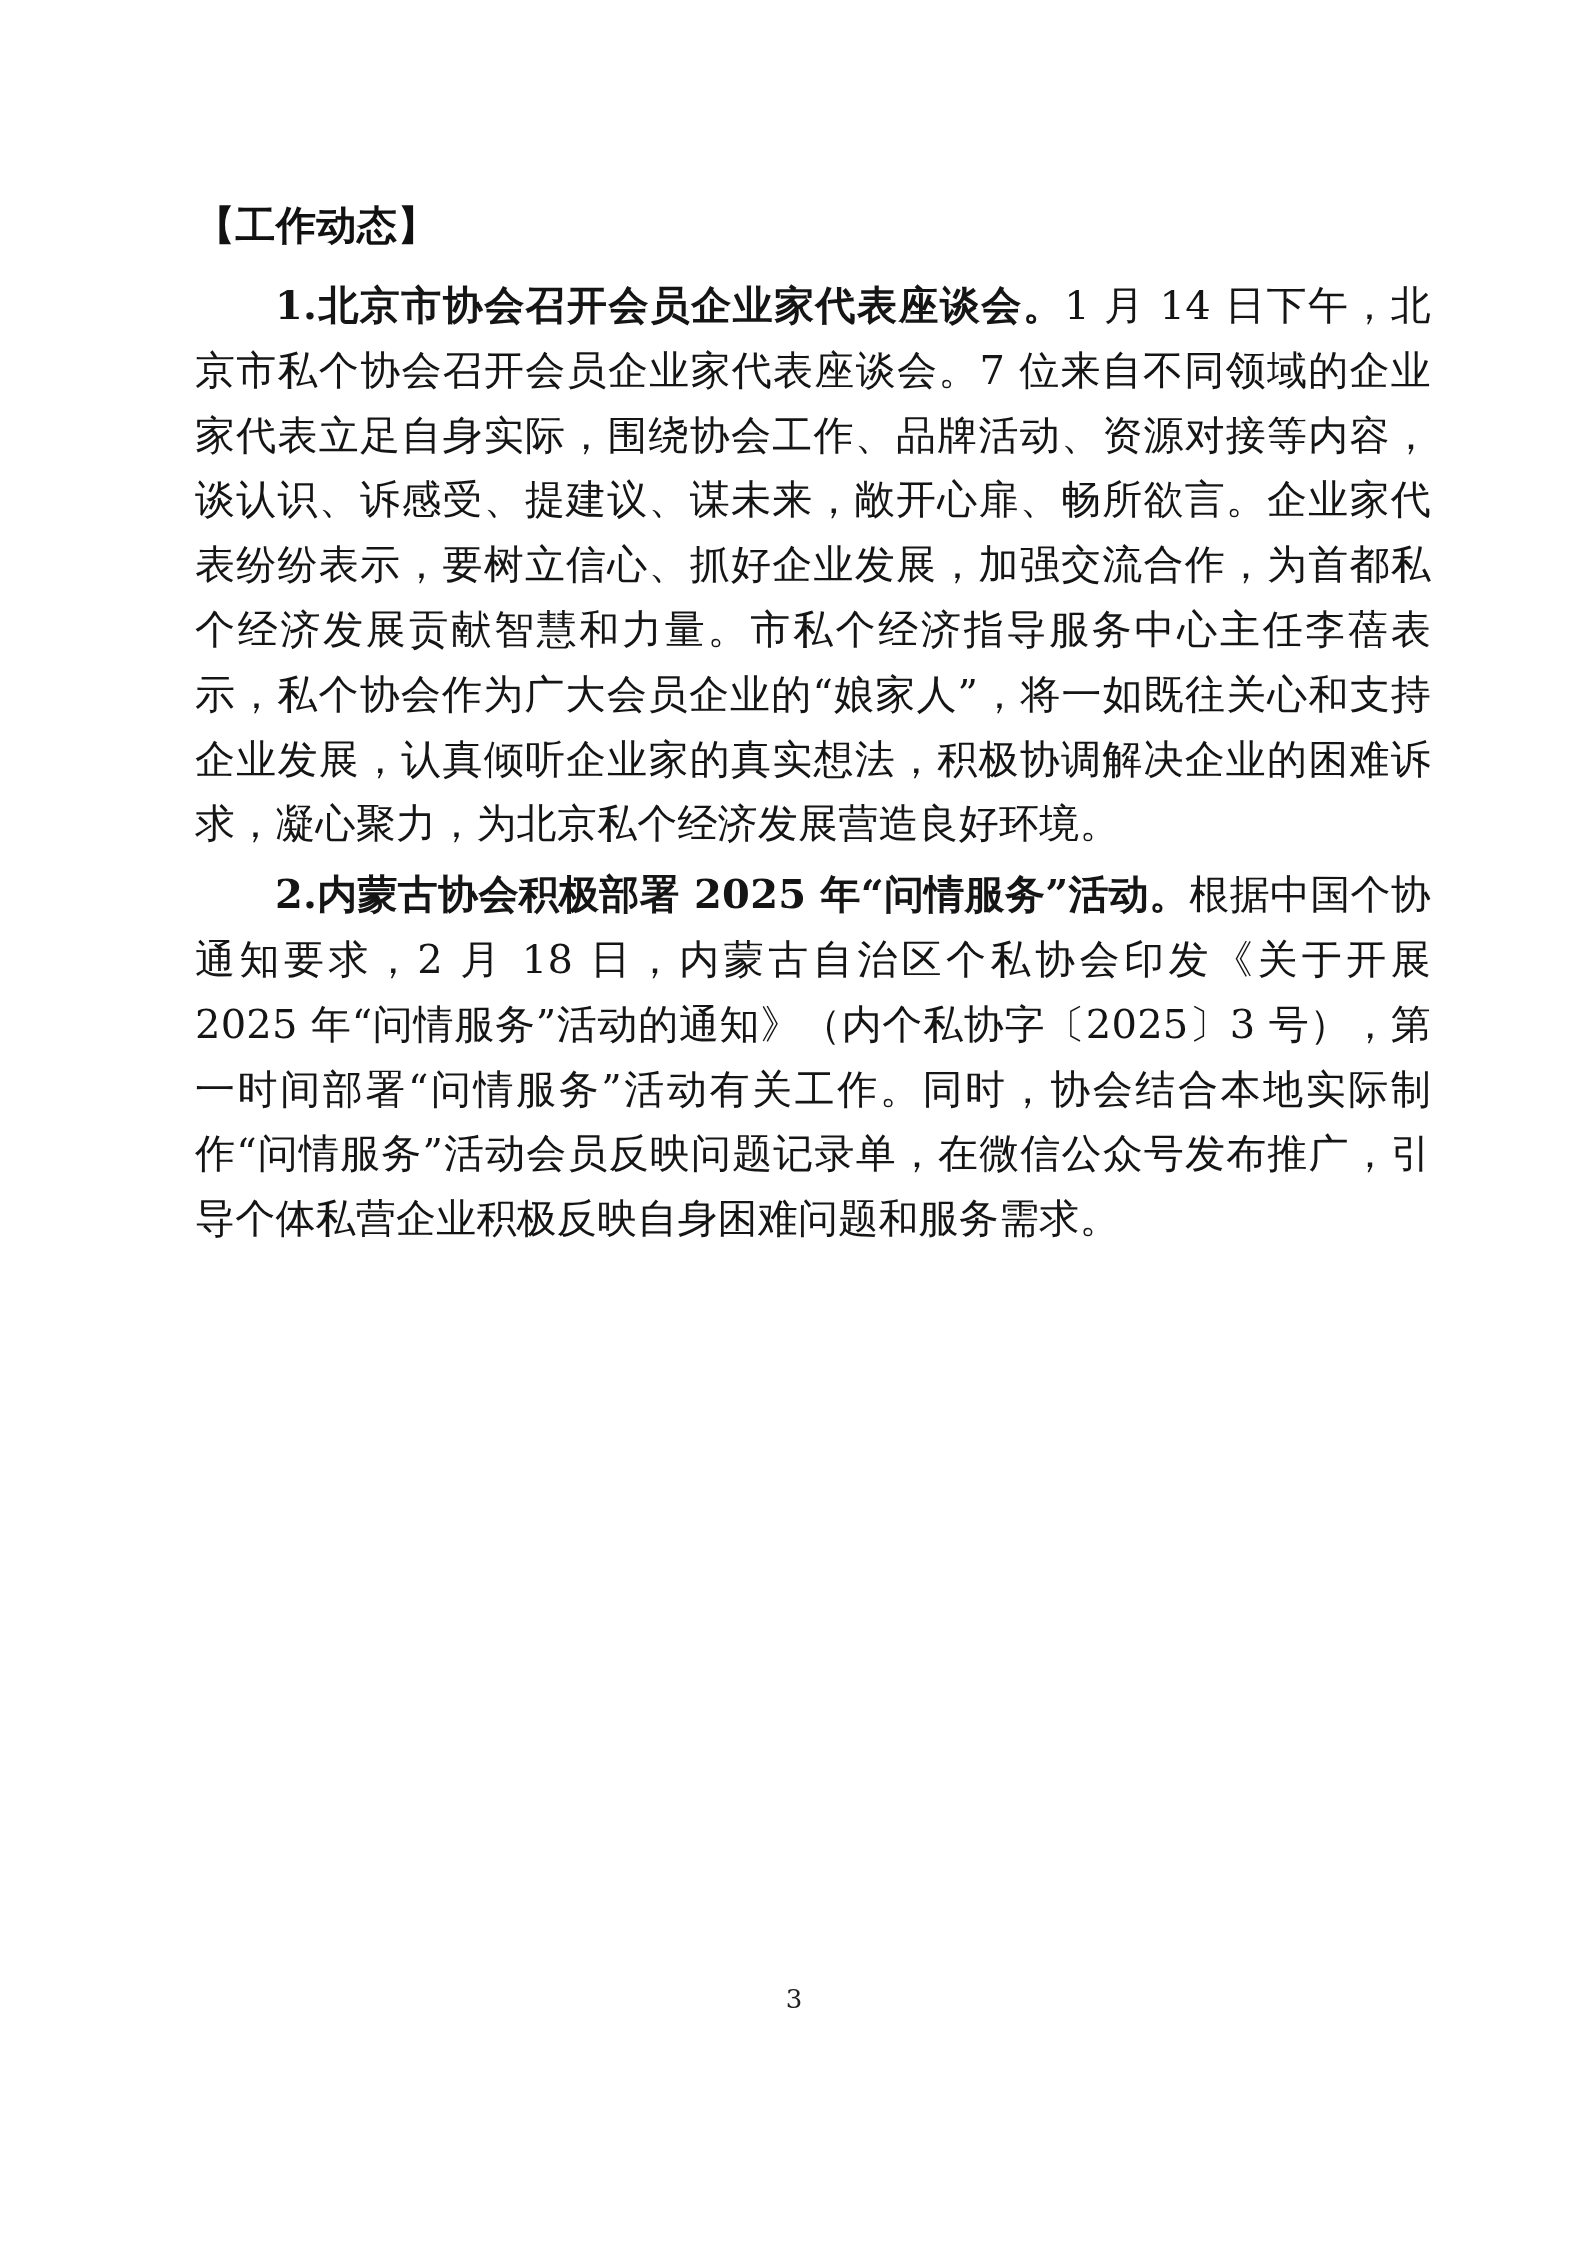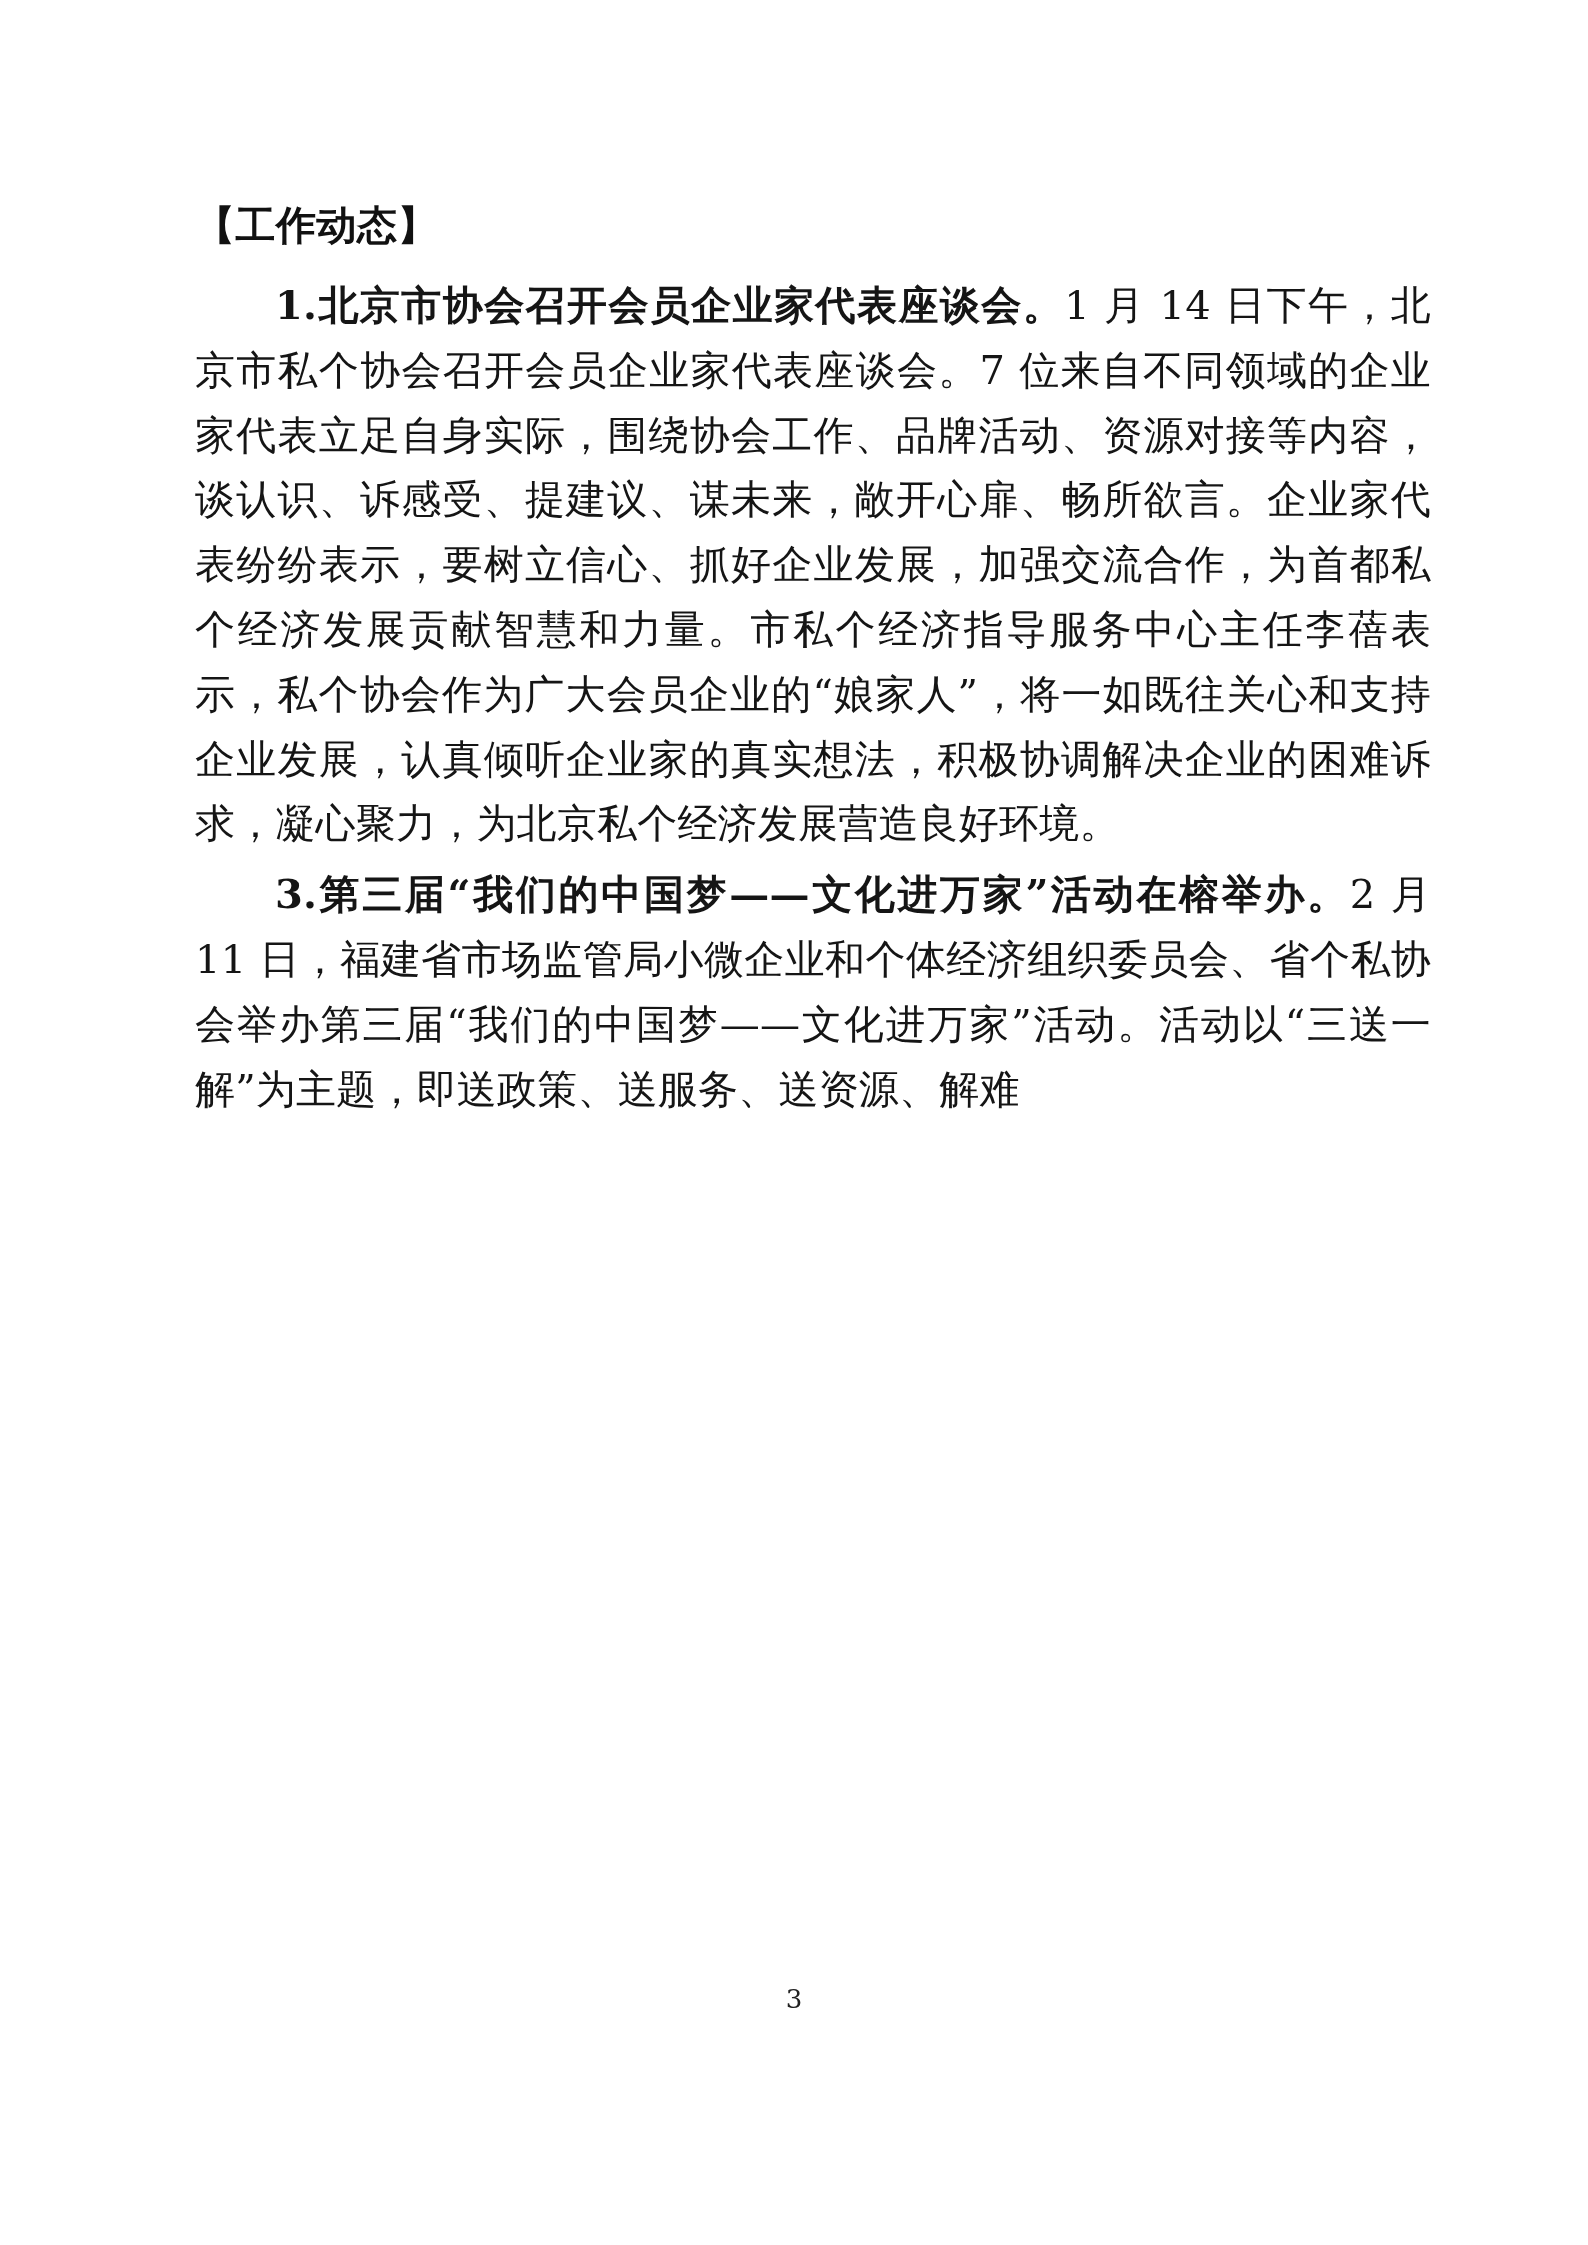--- a/index.html
+++ b/index.html
@@ -63,21 +63,21 @@
 
 <div class="page">
   <div class="doc-body">
 
     <div class="section-heading">【工作动态】</div>
 
     <p class="para">
       <span class="lead">1.北京市协会召开会员企业家代表座谈会。</span><span>1 月 14 日下午，北京市私个协会召开会员企业家代表座谈会。7 位来自不同领域的企业家代表立足自身实际，围绕协会工作、品牌活动、资源对接等内容，谈认识、诉感受、提建议、谋未来，敞开心扉、畅所欲言。企业家代表纷纷表示，要树立信心、抓好企业发展，加强交流合作，为首都私个经济发展贡献智慧和力量。市私个经济指导服务中心主任李蓓表示，私个协会作为广大会员企业的“娘家人”，将一如既往关心和支持企业发展，认真倾听企业家的真实想法，积极协调解决企业的困难诉求，凝心聚力，为北京私个经济发展营造良好环境。</span>
     </p>
 
+    <p class="para">
+      <span class="lead">2.内蒙古协会积极部署 2025 年“问情服务”活动。</span><span>根据中国个协通知要求，2 月 18 日，内蒙古自治区个私协会印发《关于开展 2025 年“问情服务”活动的通知》（内个私协字〔2025〕3 号），第一时间部署“问情服务”活动有关工作。同时，协会结合本地实际制作“问情服务”活动会员反映问题记录单，在微信公众号发布推广，引导个体私营企业积极反映自身困难问题和服务需求。</span>
+    </p>
 
-    <p class="para">
-      <span class="lead">3.第三届“我们的中国梦——文化进万家”活动在榕举办。</span><span>2 月 11 日，福建省市场监管局小微企业和个体经济组织委员会、省个私协会举办第三届“我们的中国梦——文化进万家”活动。活动以“三送一解”为主题，即送政策、送服务、送资源、解难</span>
-    </p>
 
   </div>
 
   <div class="page-number">3</div>
 </div>
 
 </body></html>

